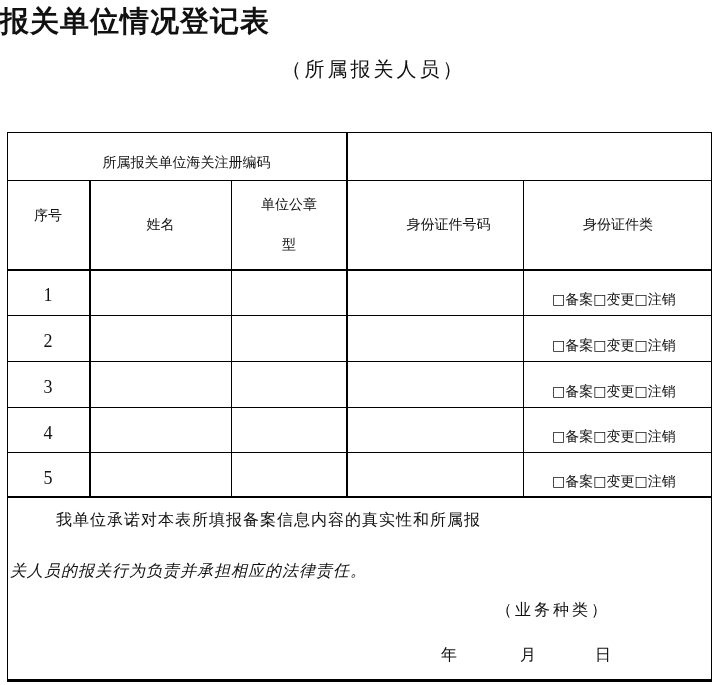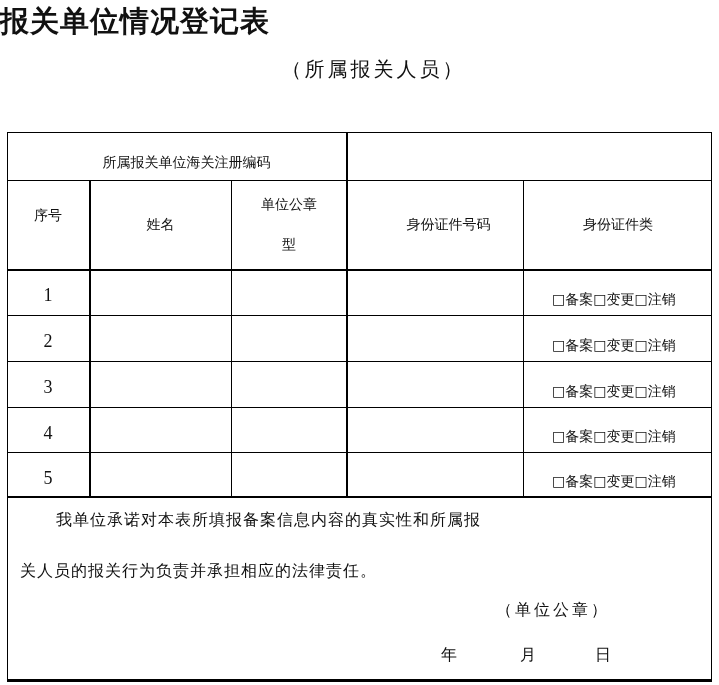--- a/index.html
+++ b/index.html
@@ -72,17 +72,17 @@
 <div class="cell" style="left:349px;top:409px;width:173px;height:43px;"></div>
 <div class="cell" style="left:349px;top:454px;width:173px;height:42px;"></div>
 
 <div class="biz" style="left:552px;top:291px;">□备案□变更□注销</div>
 <div class="biz" style="left:552px;top:337px;">□备案□变更□注销</div>
 <div class="biz" style="left:552px;top:383px;">□备案□变更□注销</div>
 <div class="biz" style="left:552px;top:428px;">□备案□变更□注销</div>
 <div class="biz" style="left:552px;top:473px;">□备案□变更□注销</div>
 
 <div class="decl" style="left:56px;top:510px;">我单位承诺对本表所填报备案信息内容的真实性和所属报</div>
-<div class="decl" style="left:20px;top:561px;">关人员的报关行为负责并承担相应的法律责任。</div>
-<div class="decl" style="left:496px;top:600px;letter-spacing:3px;">（单位公章）</div>
+<div class="decl" style="left:10px;top:561px;font-style:italic;">关人员的报关行为负责并承担相应的法律责任。</div>
+<div class="decl" style="left:496px;top:600px;letter-spacing:3px;">（业务种类）</div>
 <div class="decl" style="left:441px;top:645px;">年</div>
 <div class="decl" style="left:520px;top:645px;">月</div>
 <div class="decl" style="left:595px;top:645px;">日</div>
 
 </body></html>

